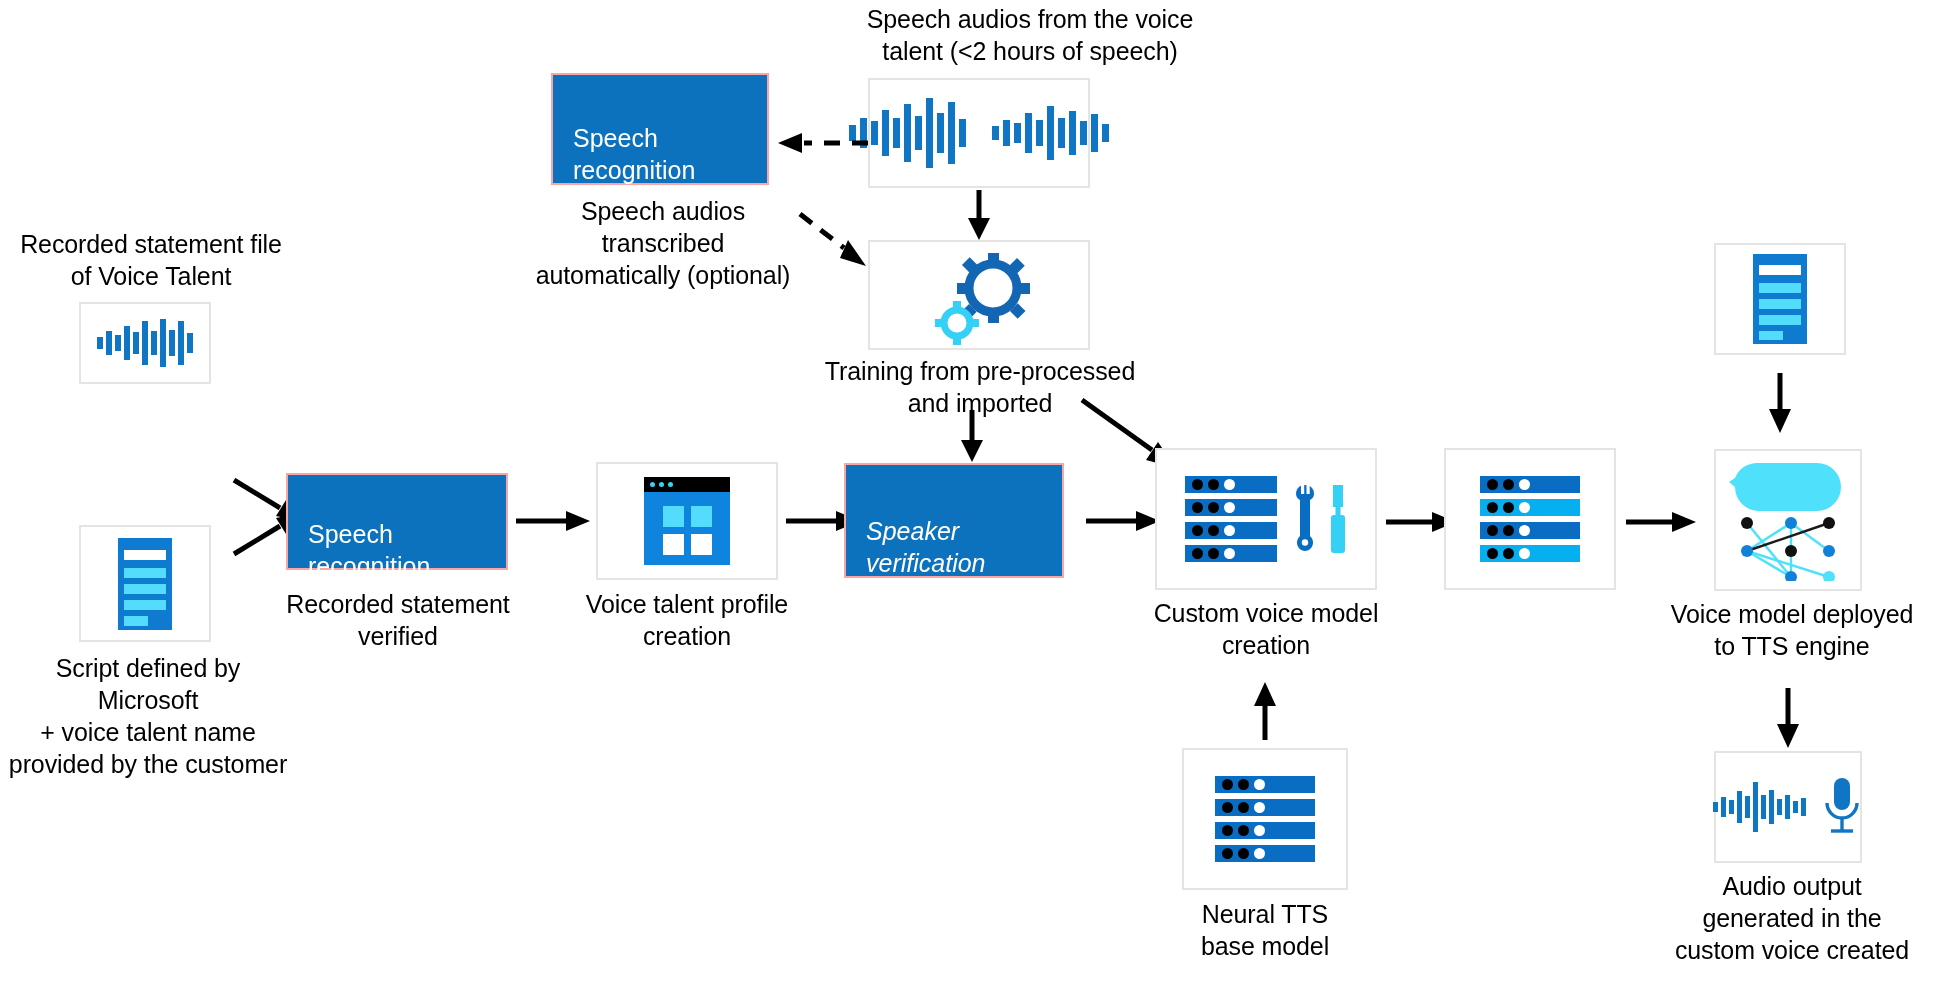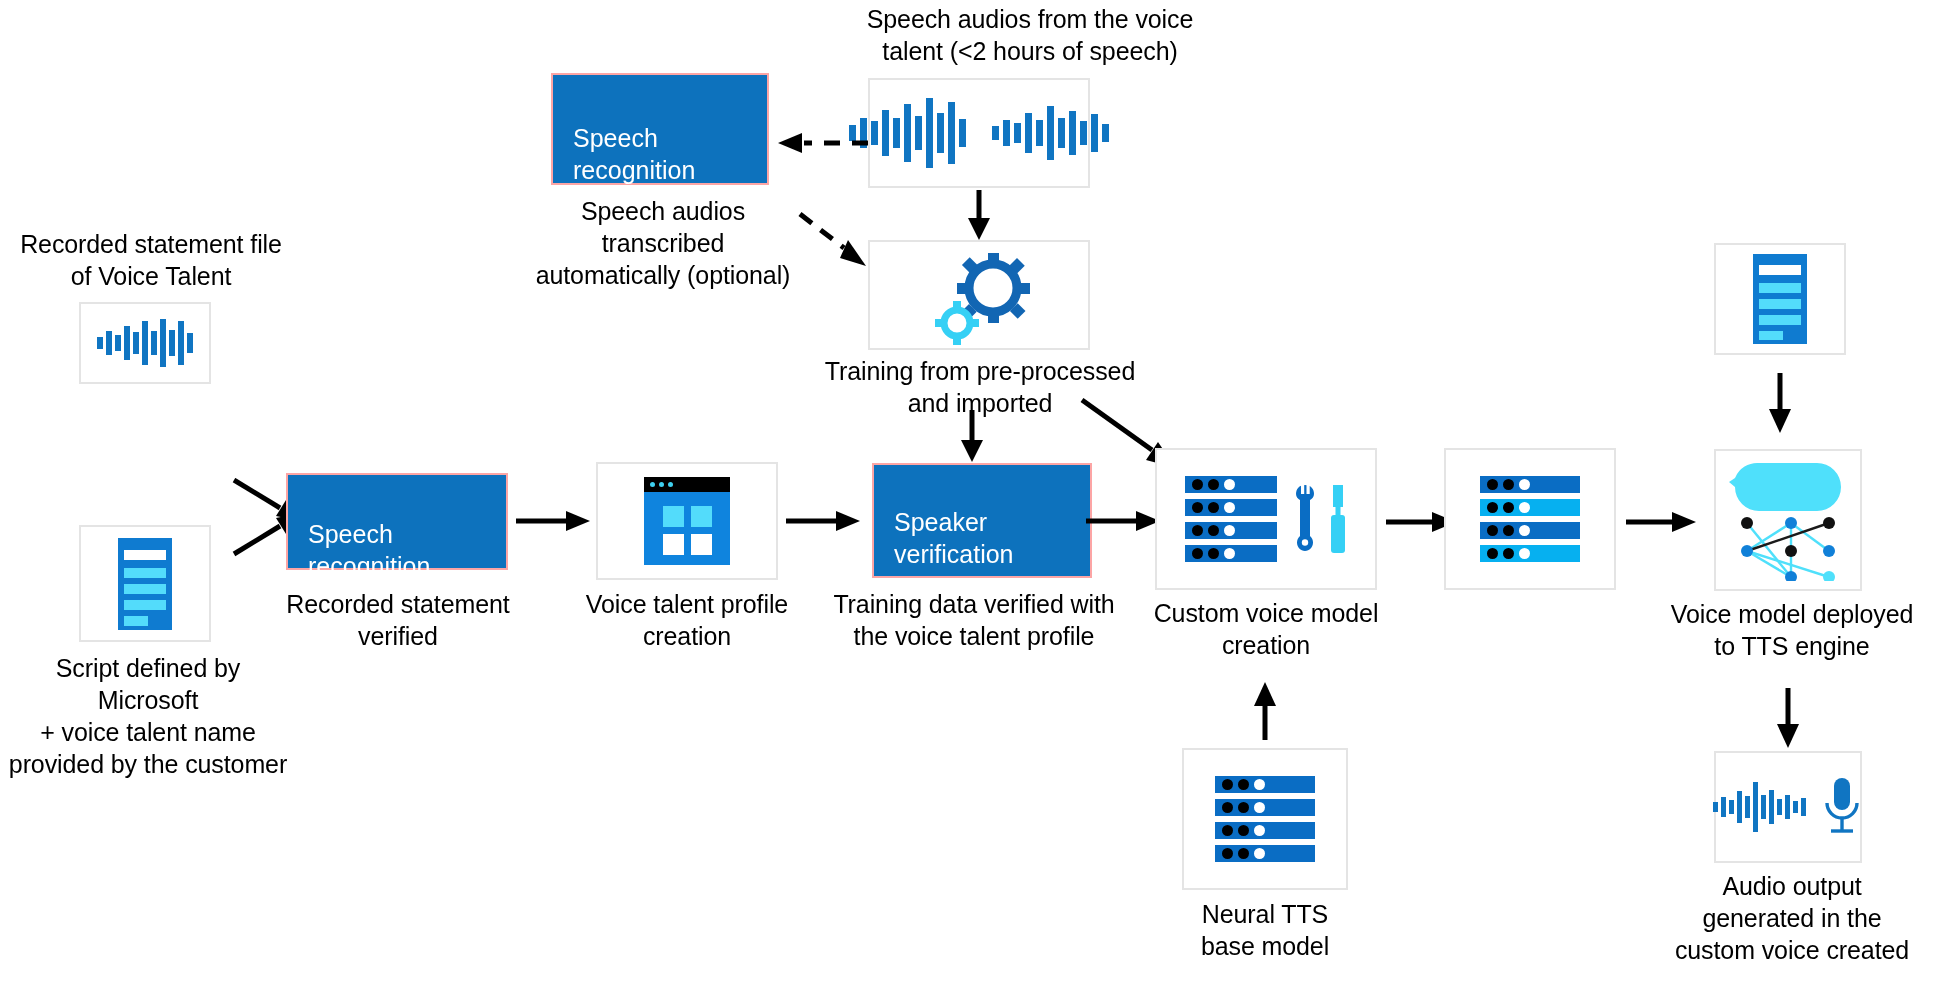--- a/index.html
+++ b/index.html
@@ -263,27 +263,25 @@
   </div>
 
   <div class="caption" style="left:578px; top:588px; width:218px;">Voice talent profile
 creation</div>
 
   <svg class="arrow" style="left:786px; top:506px;" width="78" height="30" viewBox="0 0 78 30">
     <line x1="0" y1="15" x2="52" y2="15" stroke="#000" stroke-width="5"></line>
     <polygon points="74,15 50,5 50,25" fill="#000"></polygon>
   </svg>
 
-  <div class="procbox" style="left:872px; top:463px; width:220px; height:115px; padding-top:8px;">
+  <div class="procbox" style="left:844px; top:463px; width:220px; height:115px; padding-top:17px;font-style:italic;">
     <span>Speaker
 verification</span>
   </div>
 
-  <div class="caption" style="left:826px; top:588px; width:296px;">Training data verified with
-the voice talent profile</div>
 
   <svg class="arrow" style="left:1086px; top:506px;" width="78" height="30" viewBox="0 0 78 30">
     <line x1="0" y1="15" x2="52" y2="15" stroke="#000" stroke-width="5"></line>
     <polygon points="74,15 50,5 50,25" fill="#000"></polygon>
   </svg>
 
   <div class="frame" style="left:1155px; top:448px; width:222px; height:142px;">
     <div style="display:flex; align-items:center;">
       <div class="servers">
         <div class="srow dark" style="width:92px;">

